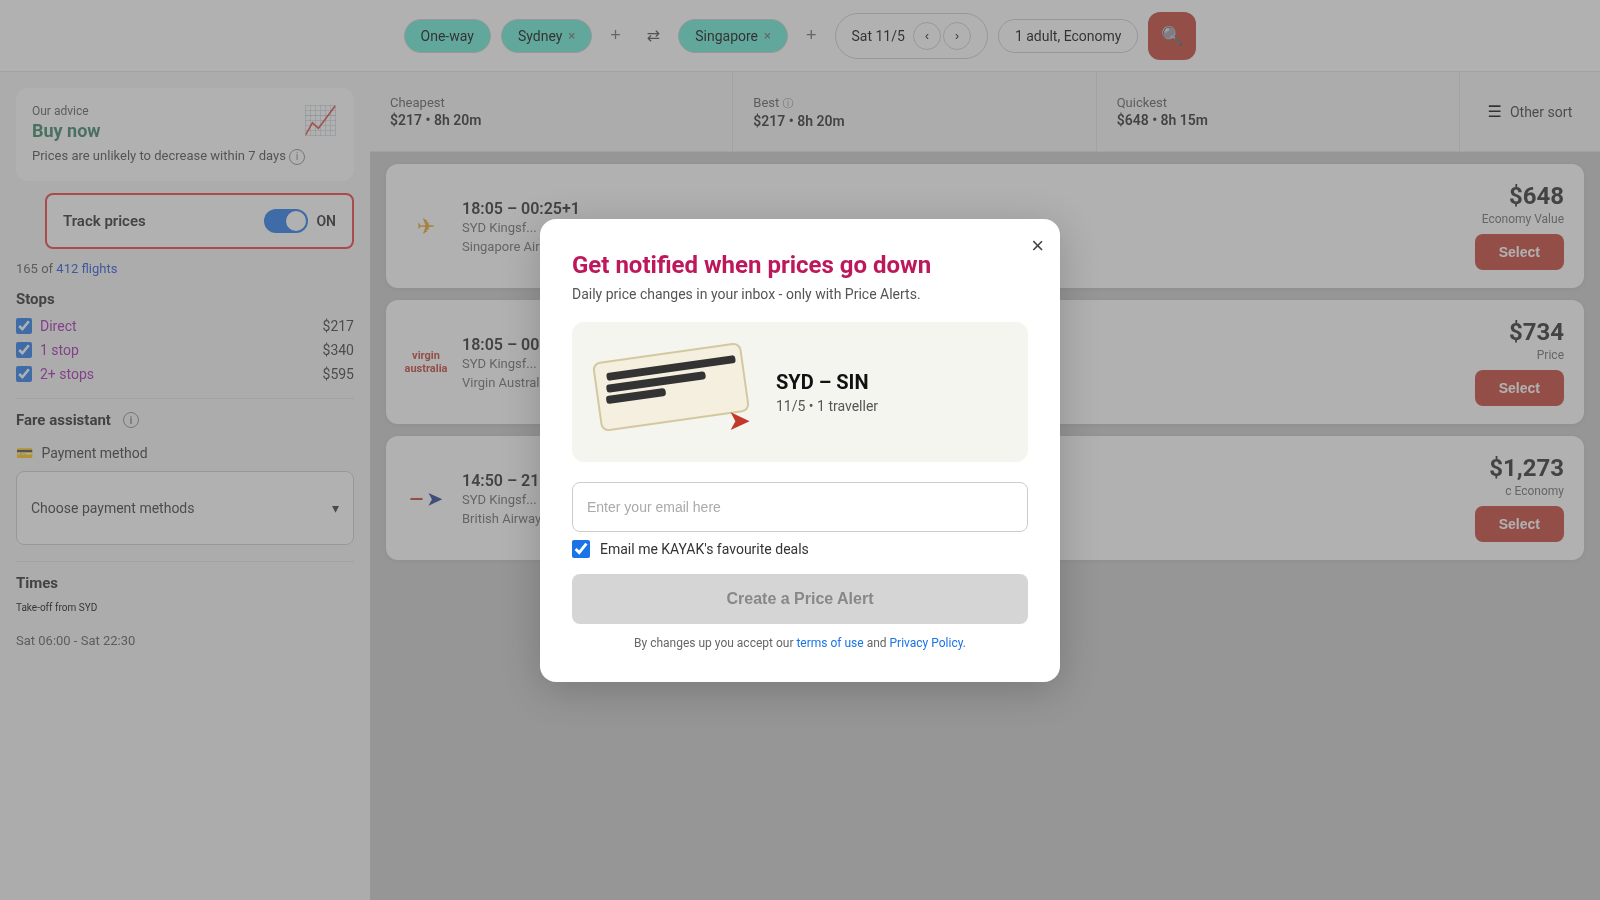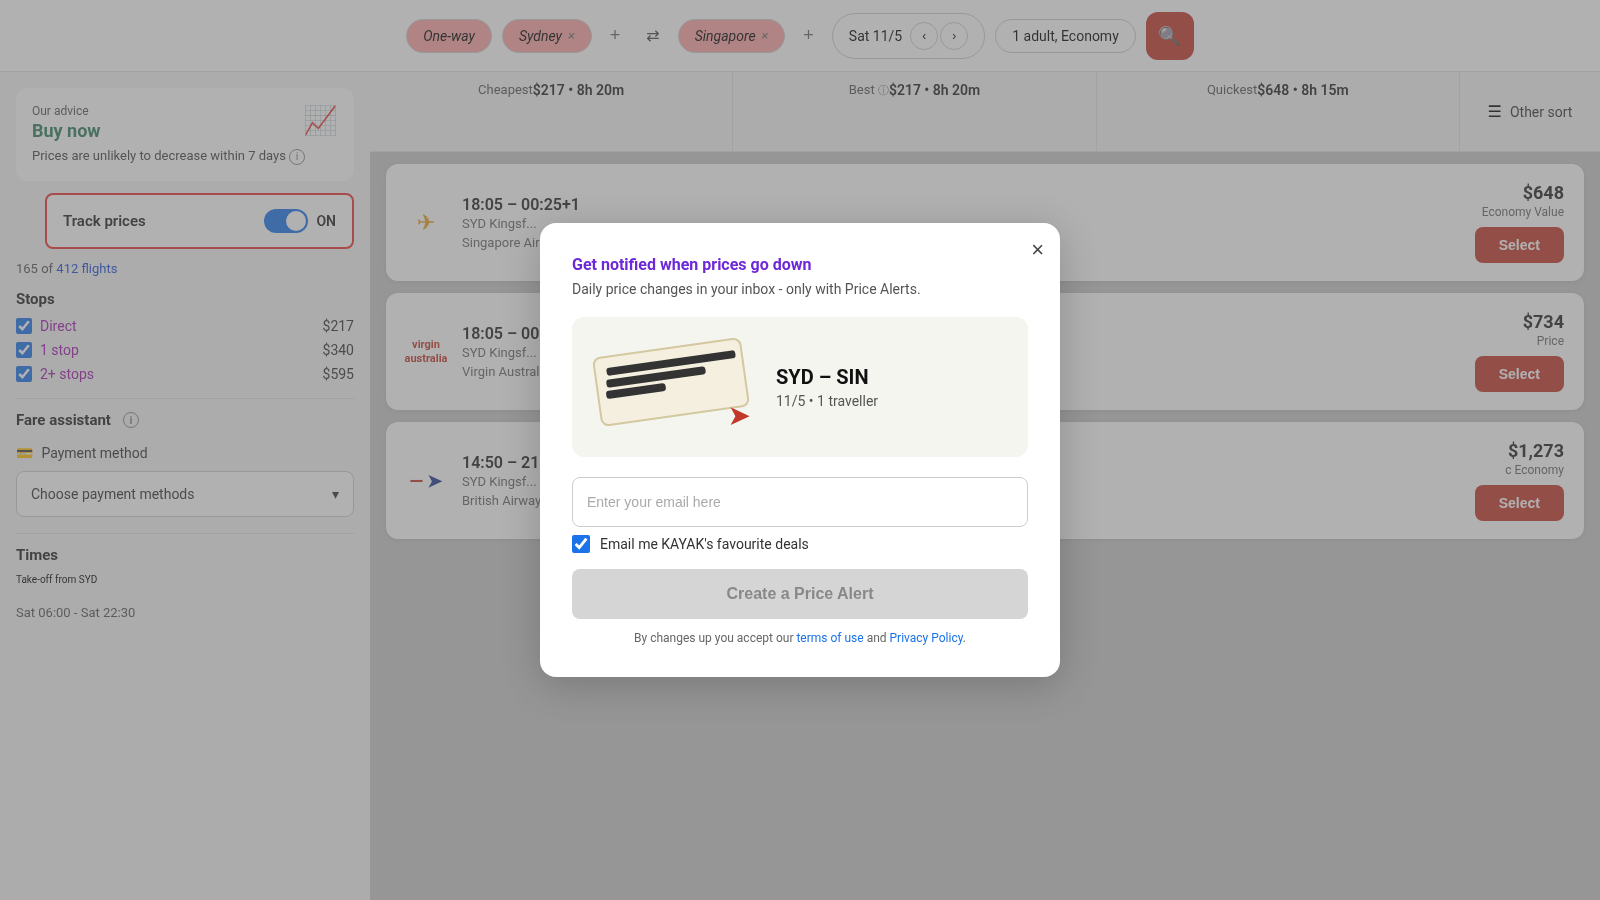--- a/index.html
+++ b/index.html
@@ -17,30 +17,29 @@
       background: #fff;
       display: flex;
       align-items: center;
       justify-content: center;
       gap: 10px;
       padding: 12px 20px;
       border-bottom: 1px solid #e0e0e0;
       height: 72px;
     }
     .nav-pill {
-      background: #fca5a5;
+      background: #5eead4;
       border: 1px solid #ccc;
       border-radius: 24px;
       padding: 8px 16px;
       font-size: 14px;
       display: flex;
       align-items: center;
       gap: 6px;
       cursor: pointer;
-      font-style: italic;
     }
     .nav-pill .close-x {
       color: #666;
       font-size: 13px;
     }
     .nav-add {
       background: none;
       border: none;
       color: #666;
       font-size: 18px;
@@ -273,21 +272,21 @@
     .payment-icon {
       color: #555;
       font-size: 14px;
     }
     .payment-dropdown {
       display: flex;
       justify-content: space-between;
       background: #fff;
       border: 1px solid #ccc;
       border-radius: 8px;
-      padding: 14px 14px;
+      padding: 28px 14px;
       cursor: pointer;
       font-size: 14px;
       color: #333;
       gap: 36px;
     }
     .times-section .times-label {
       font-size: 10px;
       color: #000000;
       margin-bottom: 20px;
     }
@@ -306,21 +305,21 @@
     .sort-bar {
       background: #f5f5f5;
       display: flex;
       align-items: stretch;
       height: 80px;
       border-bottom: 1px solid #e0e0e0;
     }
     .sort-option {
       flex: 1;
       display: flex;
-      flex-direction: row;
+      flex-direction: column;
       justify-content: center;
       padding: 10px 20px;
       border-right: 1px solid #e0e0e0;
       cursor: pointer;
     }
     .sort-option:last-child { border-right: none; }
     .sort-option-label {
       font-size: 13px;
       color: #555;
       margin-bottom: 2px;
@@ -380,21 +379,21 @@
     .flight-airline-name {
       font-size: 13px;
       color: #666;
       margin-top: 4px;
     }
     .flight-price-area {
       text-align: right;
       min-width: 140px;
     }
     .flight-price {
-      font-size: 18px;
+      font-size: 24px;
       font-weight: 700;
       color: #222;
       margin-bottom: 2px;
     }
     .flight-class {
       font-size: 12px;
       color: #666;
       margin-bottom: 8px;
     }
     .select-btn {
@@ -431,23 +430,23 @@
       top: 16px;
       right: 16px;
       background: none;
       border: none;
       font-size: 22px;
       cursor: pointer;
       color: #444;
       line-height: 1;
     }
     .modal-title {
-      font-size: 16px;
+      font-size: 24px;
       font-weight: 700;
-      color: #6d28d9;
+      color: #be185d;
       margin-bottom: 7px;
     }
     .modal-subtitle {
       font-size: 14px;
       color: #555;
       margin-bottom: 20px;
     }
     .modal-ticket-card {
       background: #f5f5f0;
       border-radius: 12px;

